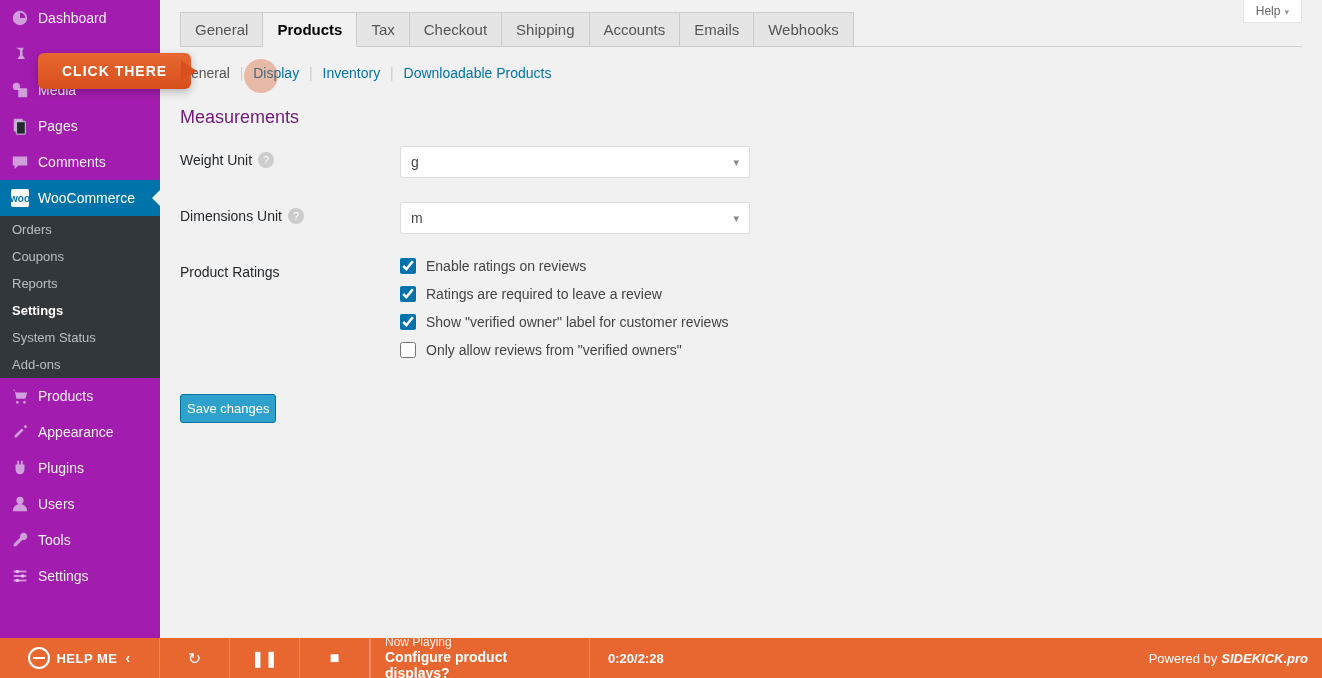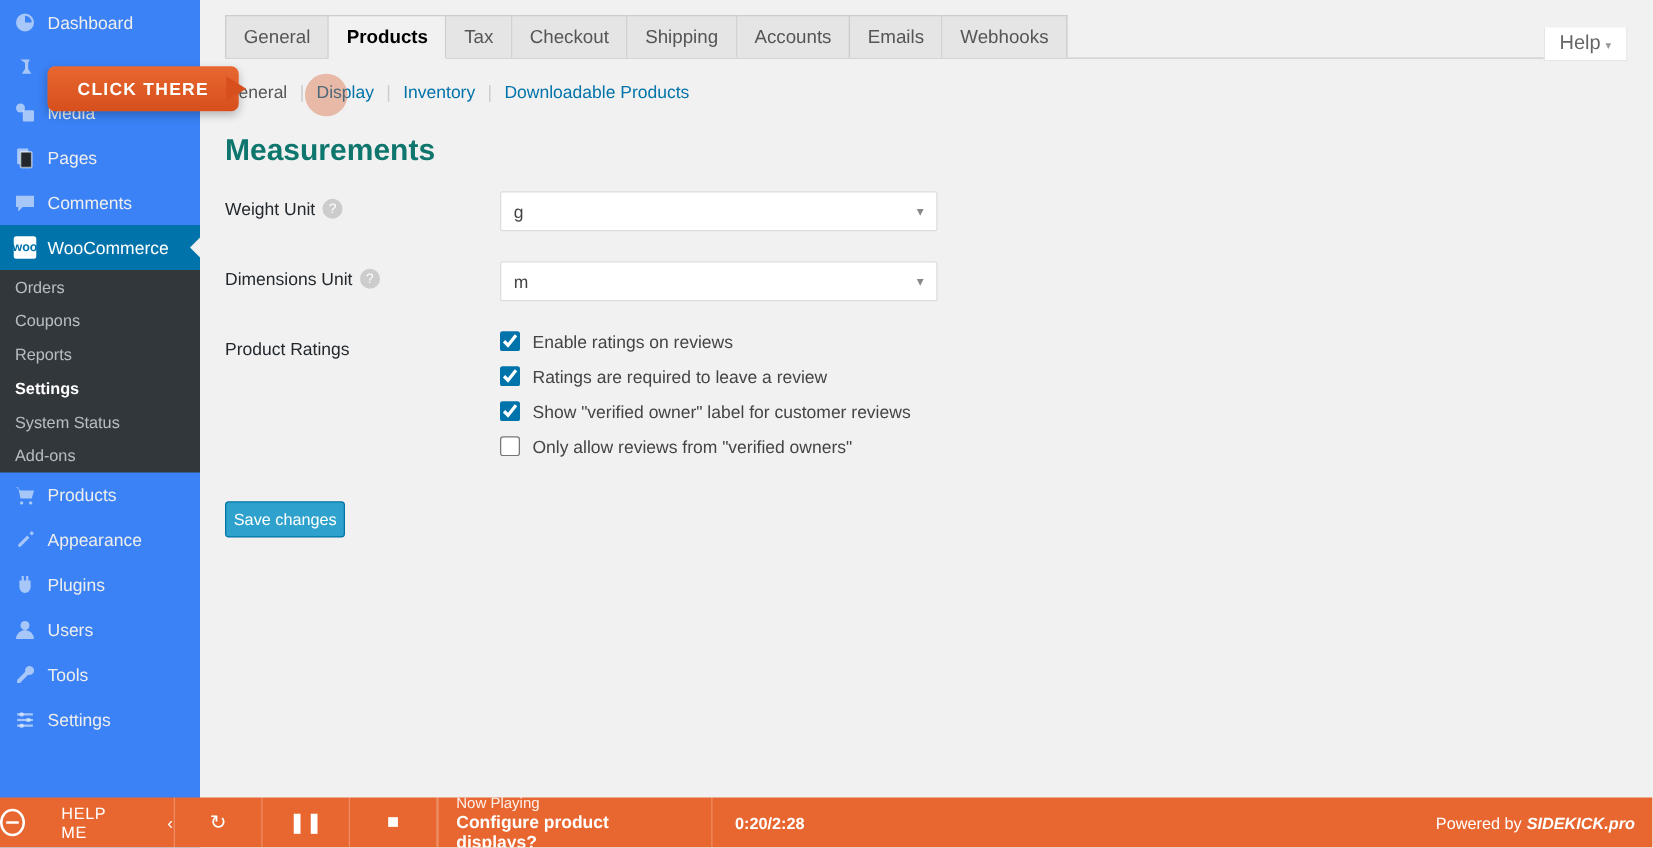--- a/index.html
+++ b/index.html
@@ -7,21 +7,21 @@
   font-family: -apple-system, BlinkMacSystemFont, "Segoe UI", "Helvetica Neue", sans-serif;
   font-size: 14px;
   color: #444;
   background: #f1f1f1;
   overflow: hidden;
 }
 .app { display: flex; height: 678px; width: 1322px; position: relative; }
 
 .sidebar {
   width: 160px;
-  background: #3b82f6;
+  background: #a21caf;
   color: #eee;
   flex-shrink: 0;
   overflow-y: auto;
 }
 .sidebar-item {
   display: flex;
   align-items: center;
   padding: 8px 10px;
   color: #eee;
   cursor: pointer;
@@ -83,24 +83,23 @@
   overflow-y: auto;
 }
 .help-tab {
   position: absolute;
   top: 0;
   right: 20px;
   background: #fff;
   border: 1px solid #e5e5e5;
   border-top: none;
   padding: 4px 12px;
-  font-size: 16px;
+  font-size: 12px;
   color: #666;
   cursor: pointer;
-  margin-top: 22px;
 }
 .help-tab::after {
   content: "▾";
   font-size: 9px;
   margin-left: 4px;
   color: #999;
 }
 .tabs {
   display: flex;
   margin-top: 12px;
@@ -130,23 +129,23 @@
   color: #999;
 }
 .subtabs a {
   color: #0073aa;
   text-decoration: none;
   cursor: pointer;
 }
 .subtabs .sep { margin: 0 6px; color: #ccc; }
 .subtabs .current { color: #555; }
 h3 {
-  font-size: 24px;
-  font-weight: 700;
-  color: #0f766e;
+  font-size: 18px;
+  font-weight: 400;
+  color: #701a75;
   margin: 8px 0 18px 0;
 }
 .form-row {
   display: flex;
   align-items: flex-start;
   margin-bottom: 24px;
 }
 .form-label {
   width: 220px;
   padding-top: 6px;
@@ -259,28 +258,27 @@
   right: 0;
   height: 40px;
   background: #e86730;
   color: #fff;
   display: flex;
   align-items: stretch;
   font-size: 13px;
   z-index: 30;
 }
 .helpme {
-  width: 140px;
+  width: 160px;
   display: flex;
   align-items: center;
   justify-content: center;
   border-right: 1px solid rgba(255,255,255,.25);
-  font-weight: 400;
+  font-weight: 700;
   letter-spacing: .5px;
-  gap: 23px;
 }
 .helpme .face {
   width: 22px;
   height: 22px;
   border: 2px solid #fff;
   border-radius: 50%;
   margin-right: 6px;
   position: relative;
 }
 .helpme .face::before {

